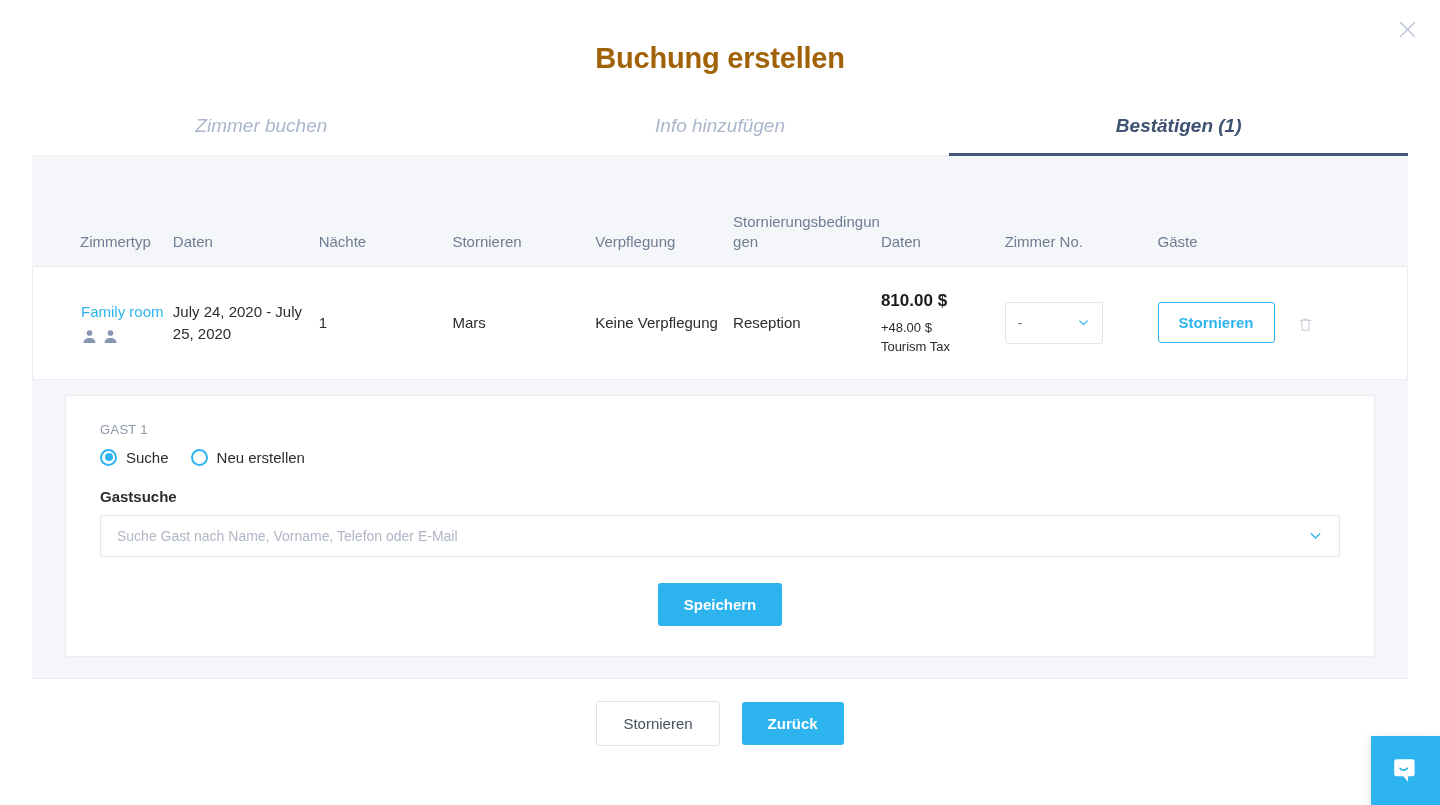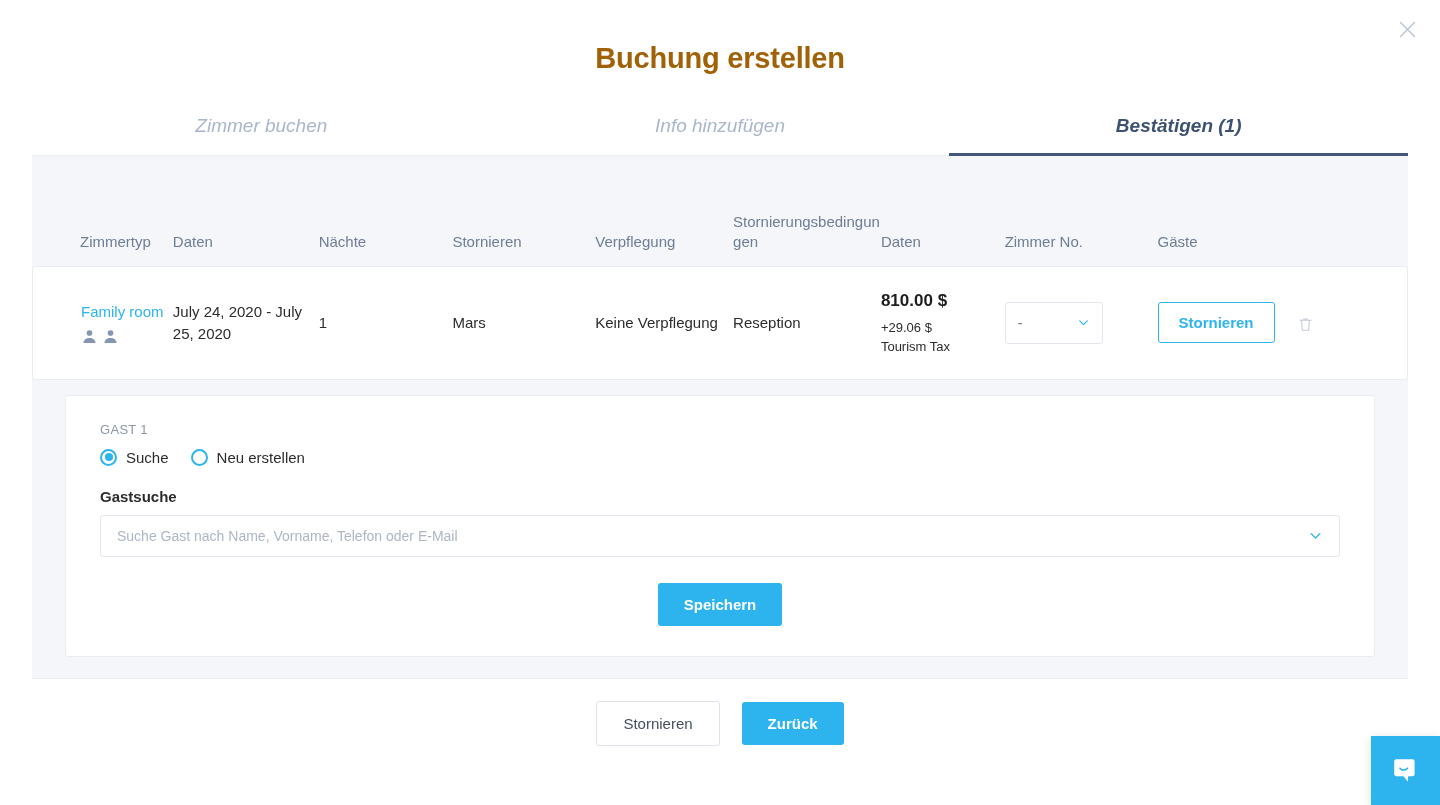--- a/index.html
+++ b/index.html
@@ -309,21 +309,21 @@
               </svg>
             </span>
           </td>
           <td style="max-width:110px">July 24, 2020 - July 25, 2020</td>
           <td>1</td>
           <td>Mars</td>
           <td style="max-width:95px">Keine Verpflegung</td>
           <td>Reseption</td>
           <td>
             <div class="price-main">810.00 $</div>
-            <div class="price-sub">+29.06 $</div>
+            <div class="price-sub">+48.00 $</div>
             <div class="price-sub" style="margin-top:0">Tourism Tax</div>
           </td>
           <td>
             <div class="select-box">
               <span>-</span>
               <svg width="13" height="13" viewBox="0 0 24 24" aria-hidden="true">
                 <path d="M5 9l7 7 7-7" stroke="#2db4ef" stroke-width="2.2" fill="none" stroke-linecap="round" stroke-linejoin="round"></path>
               </svg>
             </div>
           </td>

